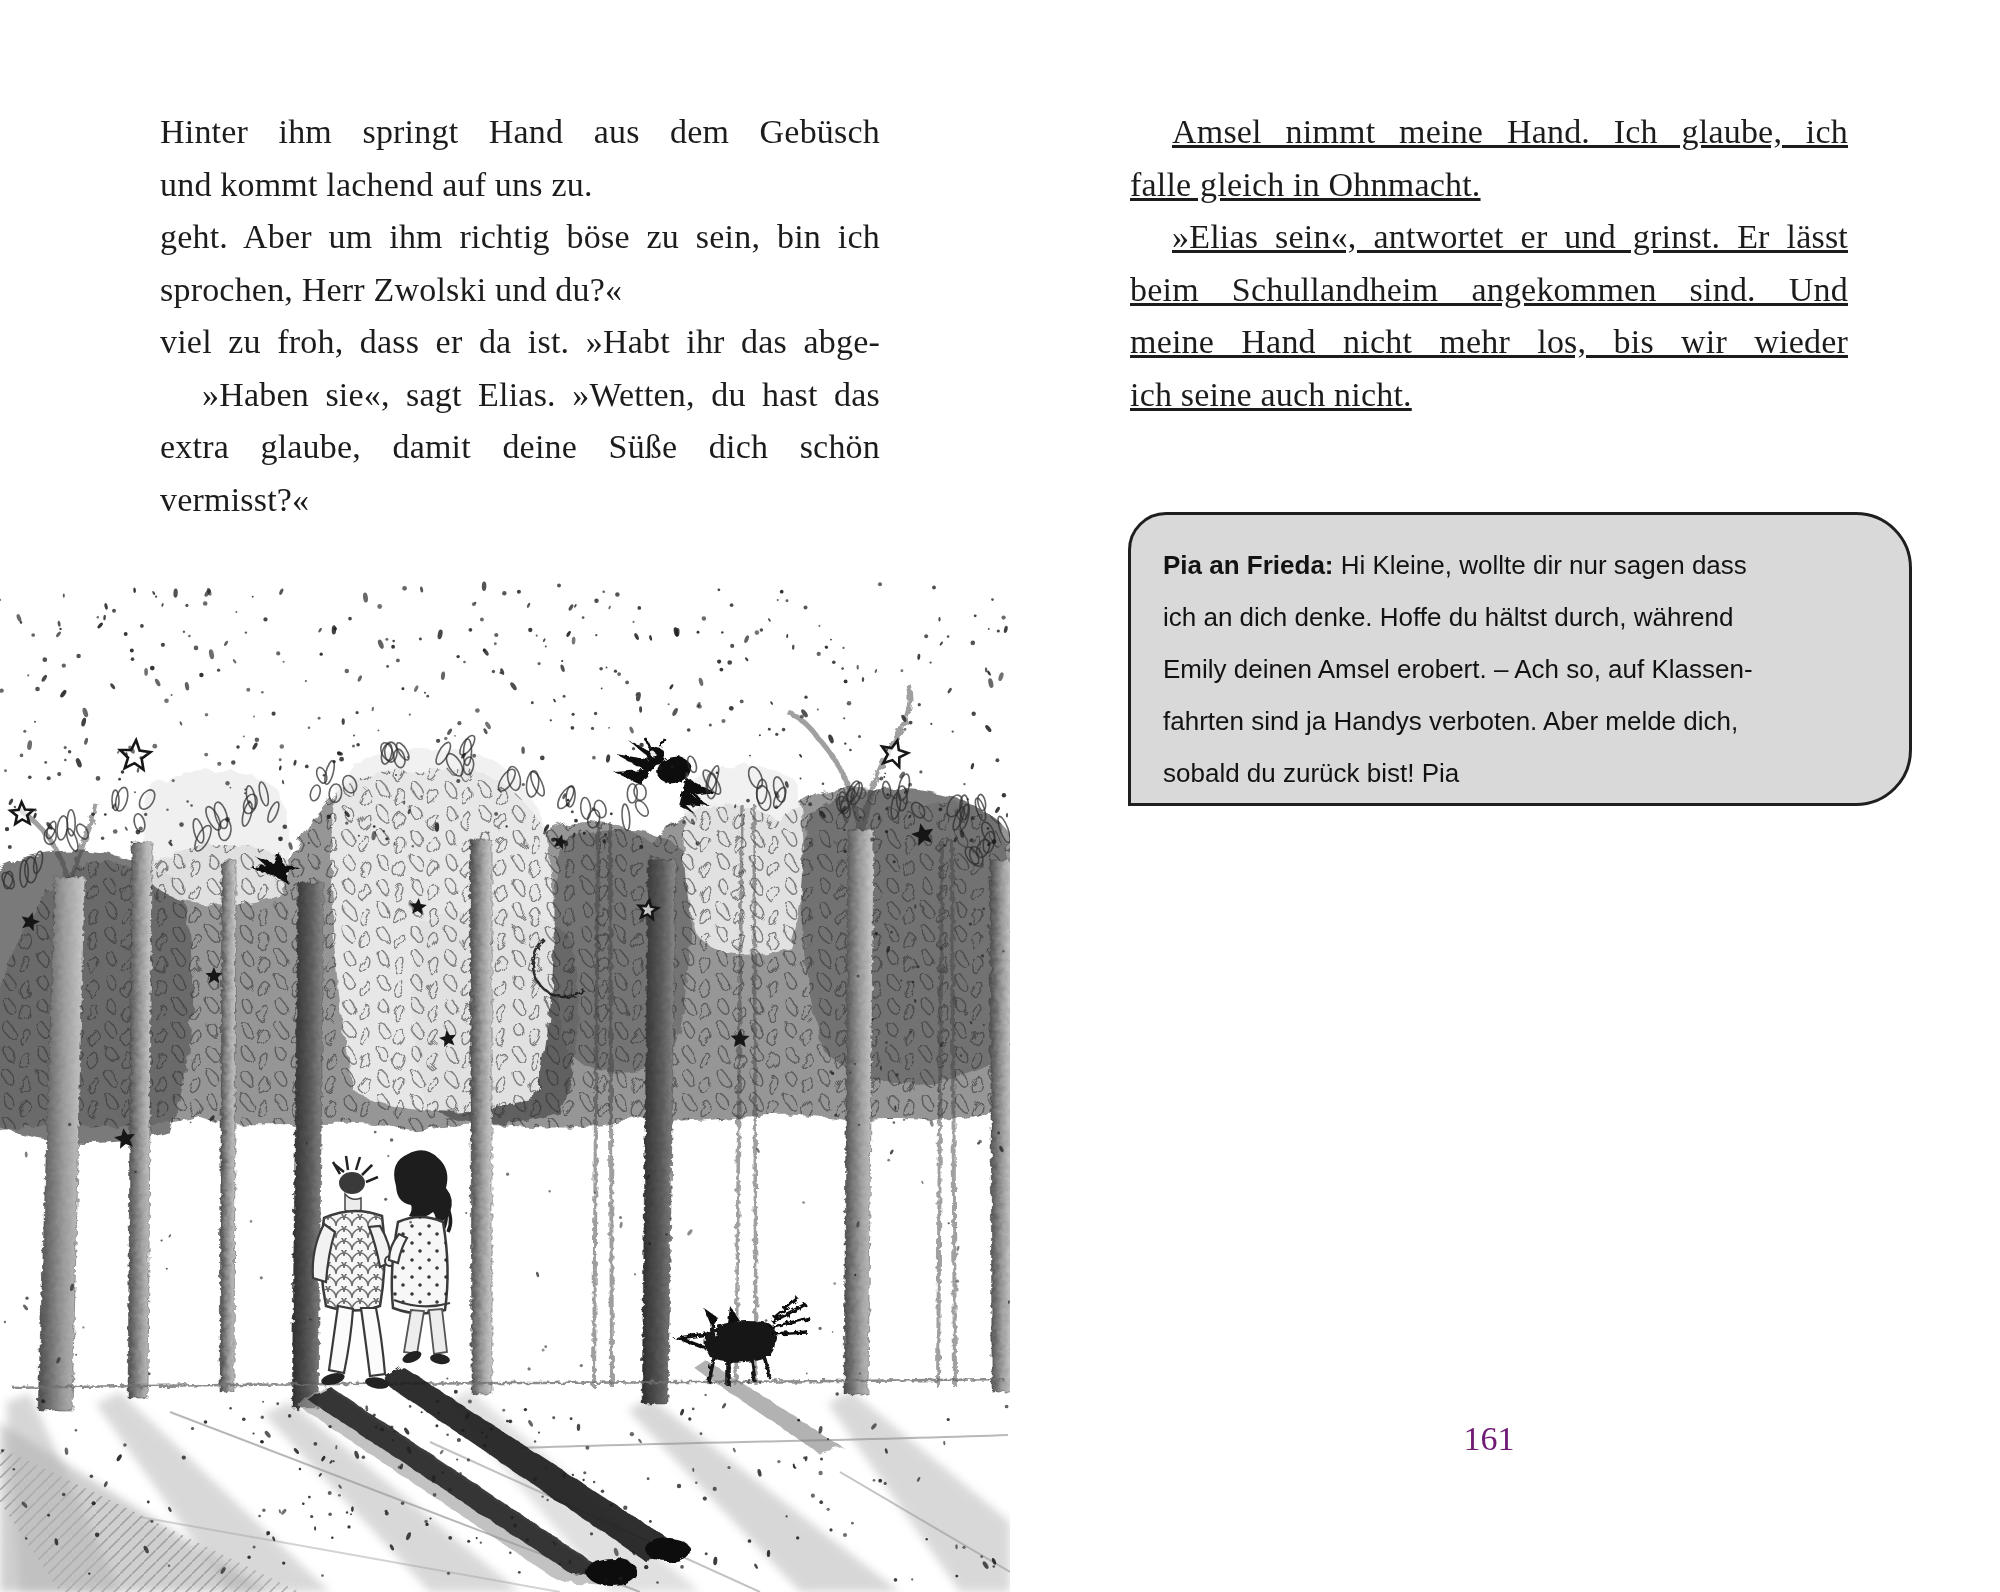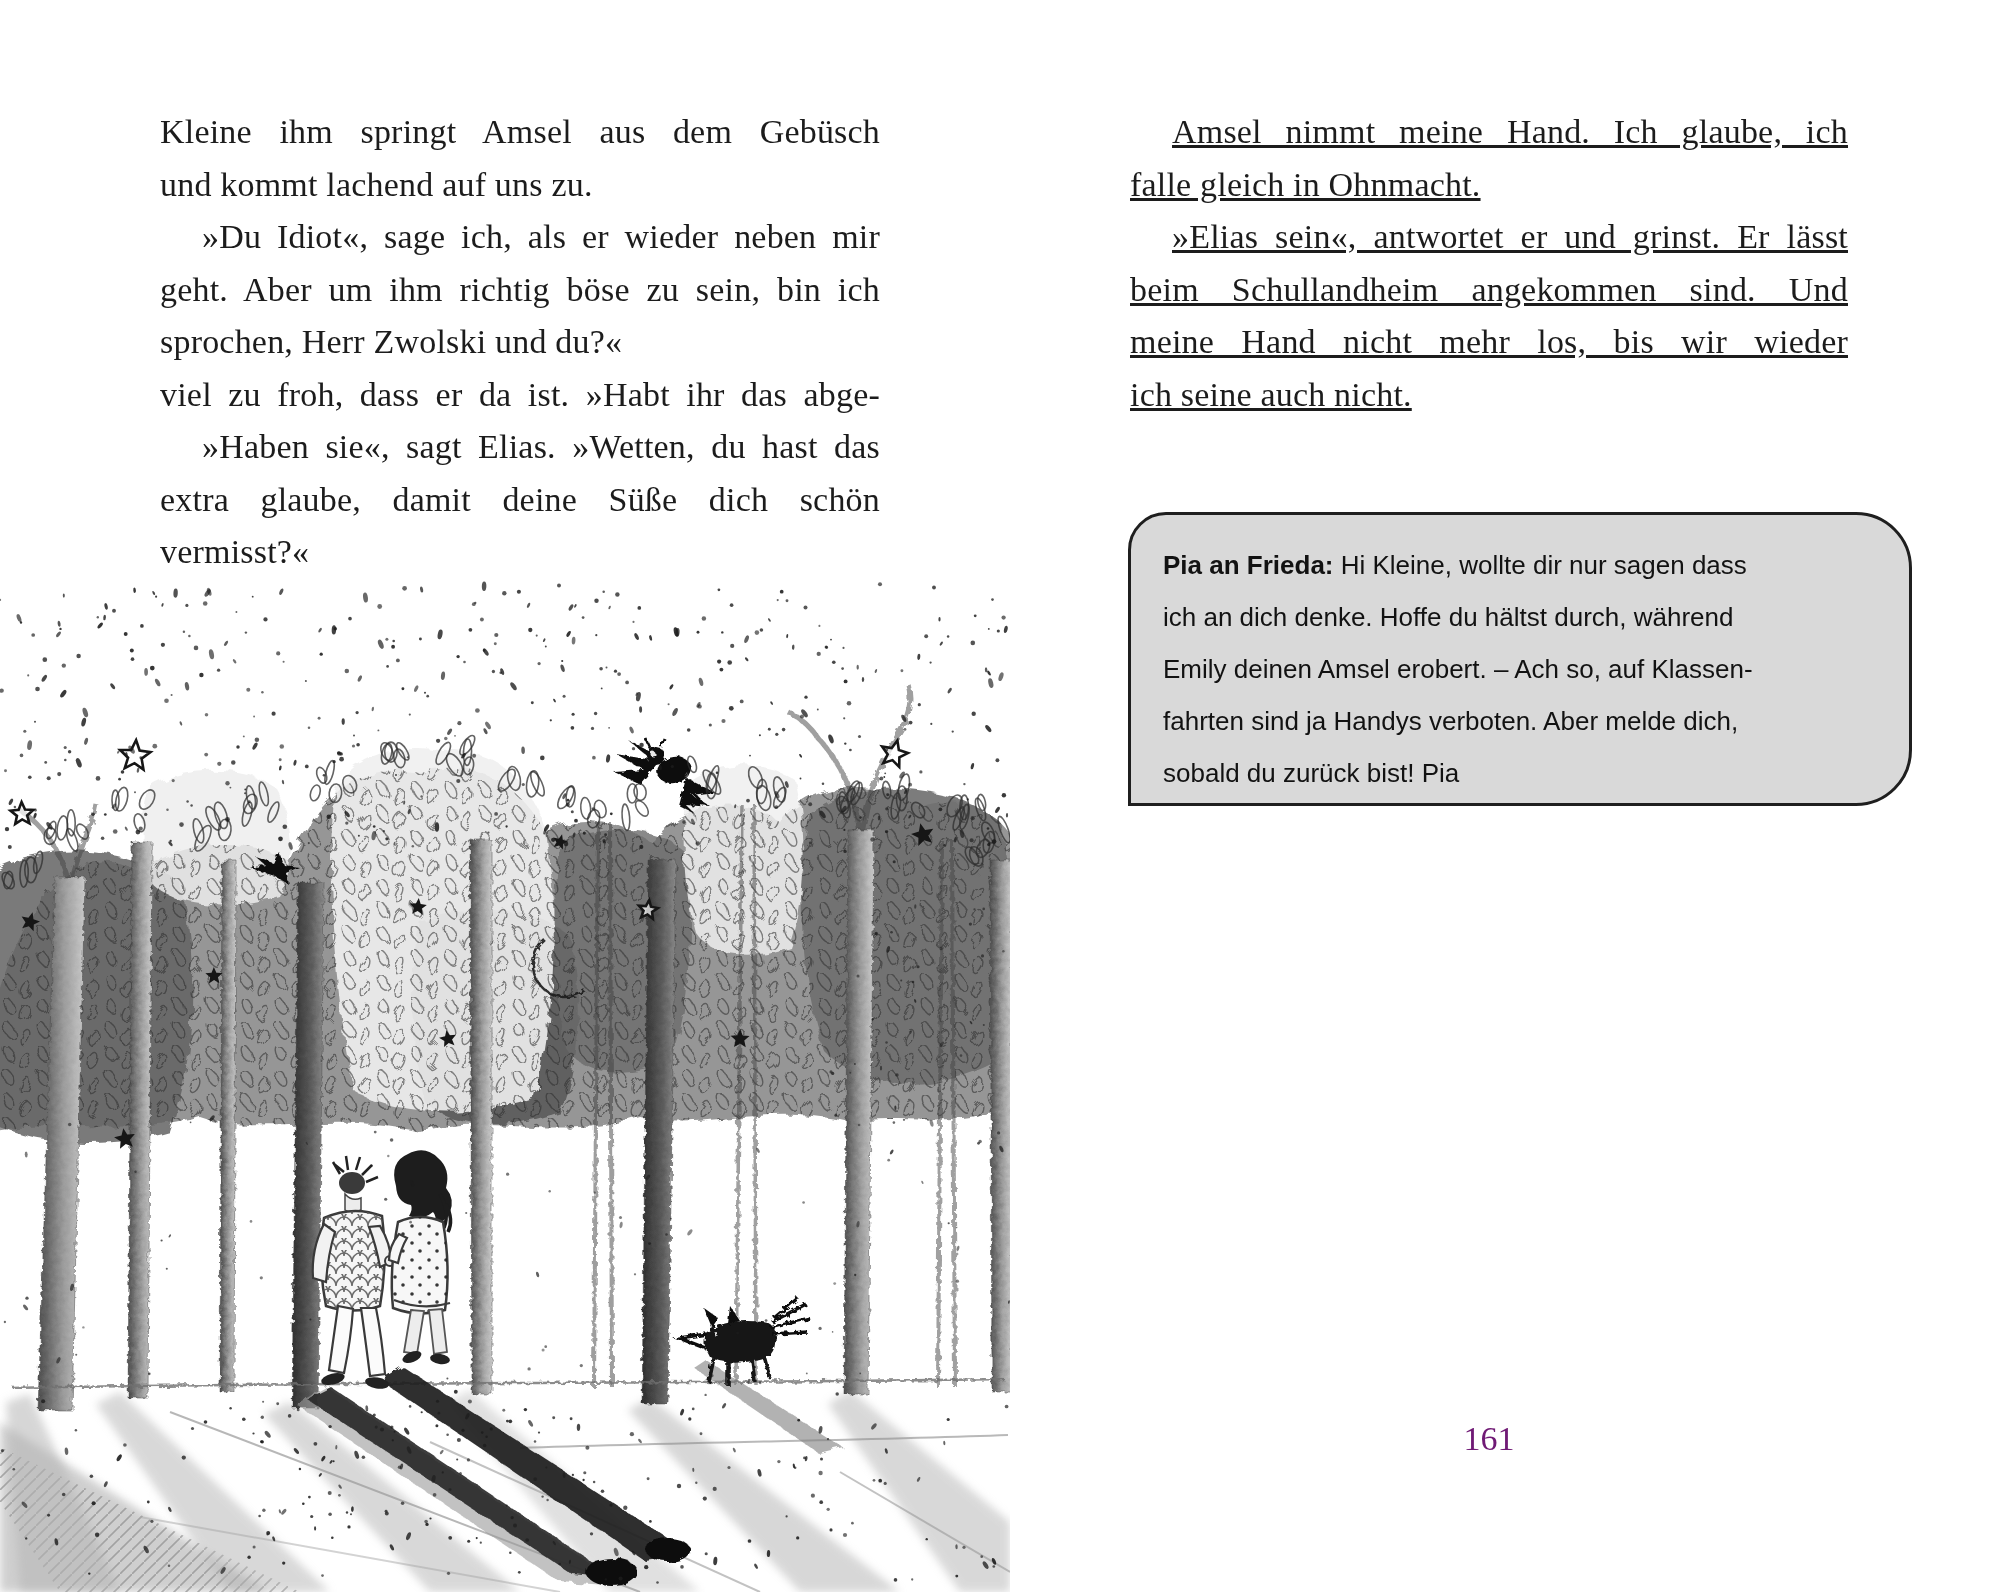--- a/index.html
+++ b/index.html
@@ -20,23 +20,22 @@
   .pagenum{position:absolute;left:1130px;top:1420px;width:718px;text-align:center;
            font-size:34px;color:#701a75;}
   #illu{position:absolute;left:0;top:542px;width:1010px;height:1050px;}
 </style>
 </head>
 <body>
 
 <div class="spread">
 
   <div class="text-block" id="left-text">
-    <div class="line">Kleine ihm springt Amsel aus dem Gebüsch</div>
+    <div class="line">Hinter ihm springt Hand aus dem Gebüsch</div>
     <div class="line end">und kommt lachend auf uns zu.</div>
-    <div class="line ind">»Du Idiot«, sage ich, als er wieder neben mir</div>
     <div class="line">geht. Aber um ihm richtig böse zu sein, bin ich</div>
     <div class="line end">sprochen, Herr Zwolski und du?«</div>
     <div class="line">viel zu froh, dass er da ist. »Habt ihr das abge-</div>
     <div class="line ind">»Haben sie«, sagt Elias. »Wetten, du hast das</div>
     <div class="line">extra glaube, damit deine Süße dich schön</div>
     <div class="line end">vermisst?«</div>
   </div>
 
   <div class="text-block" id="right-text">
     <div class="line ind">Amsel nimmt meine Hand. Ich glaube, ich</div>

